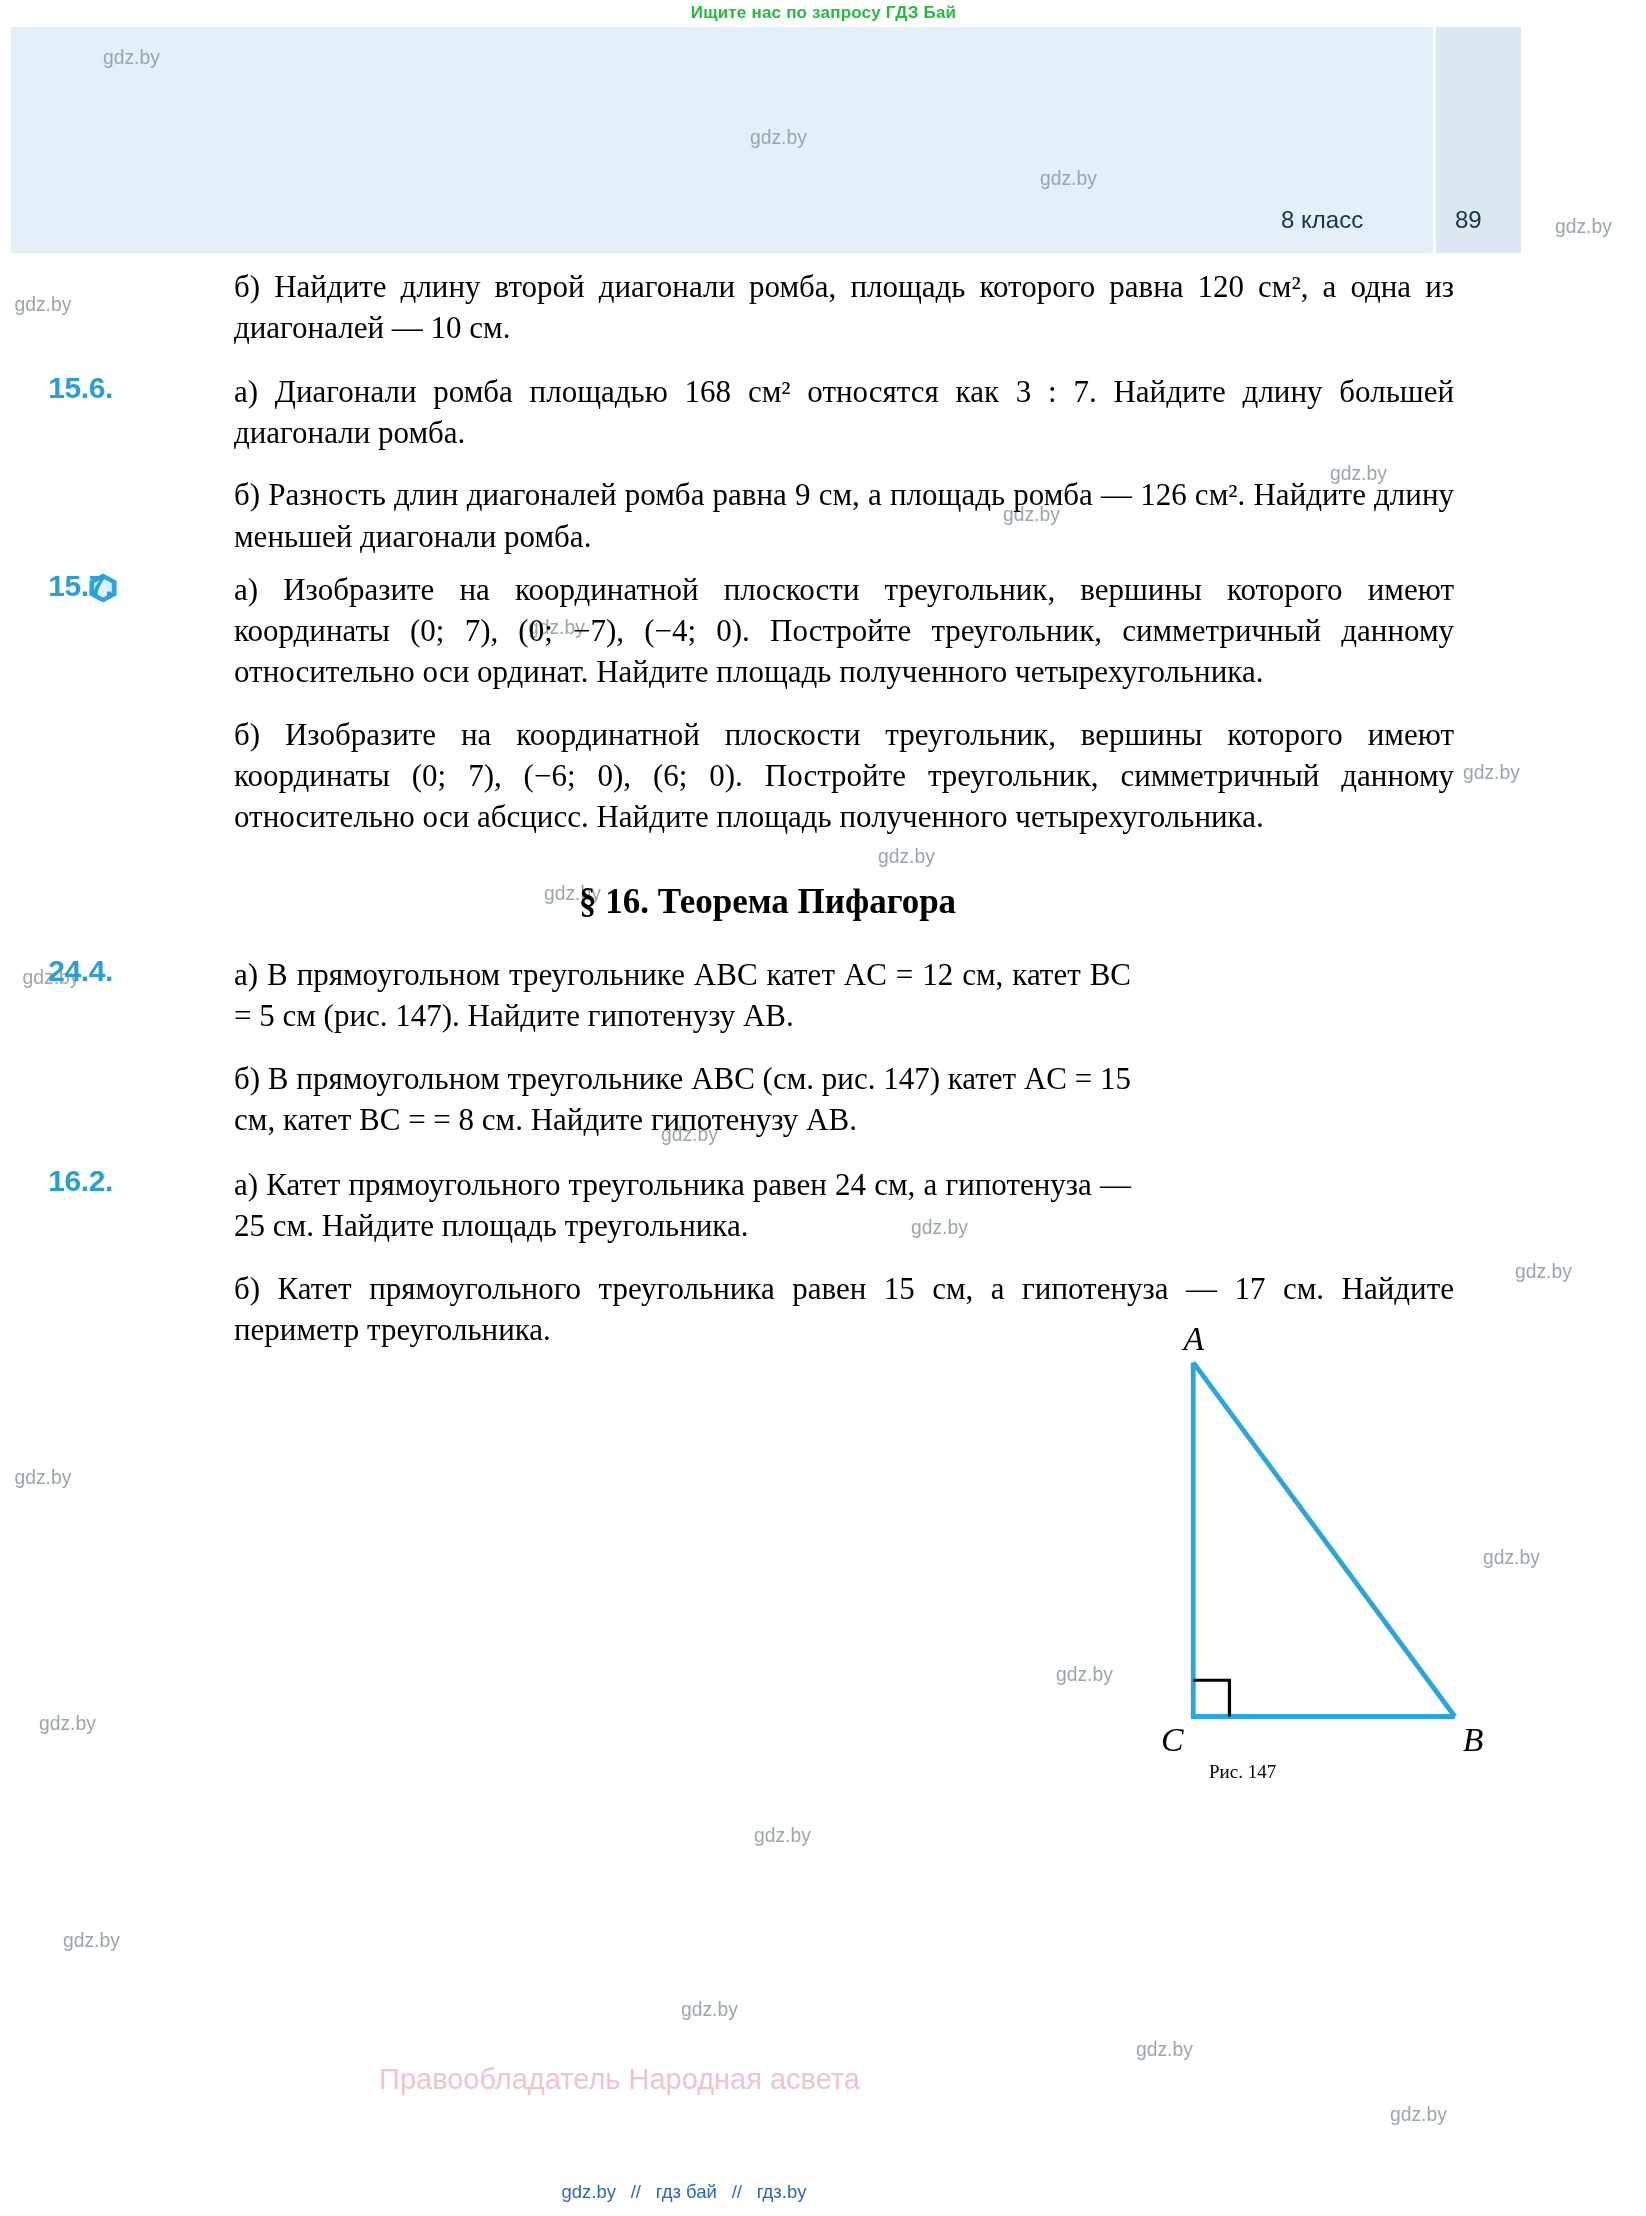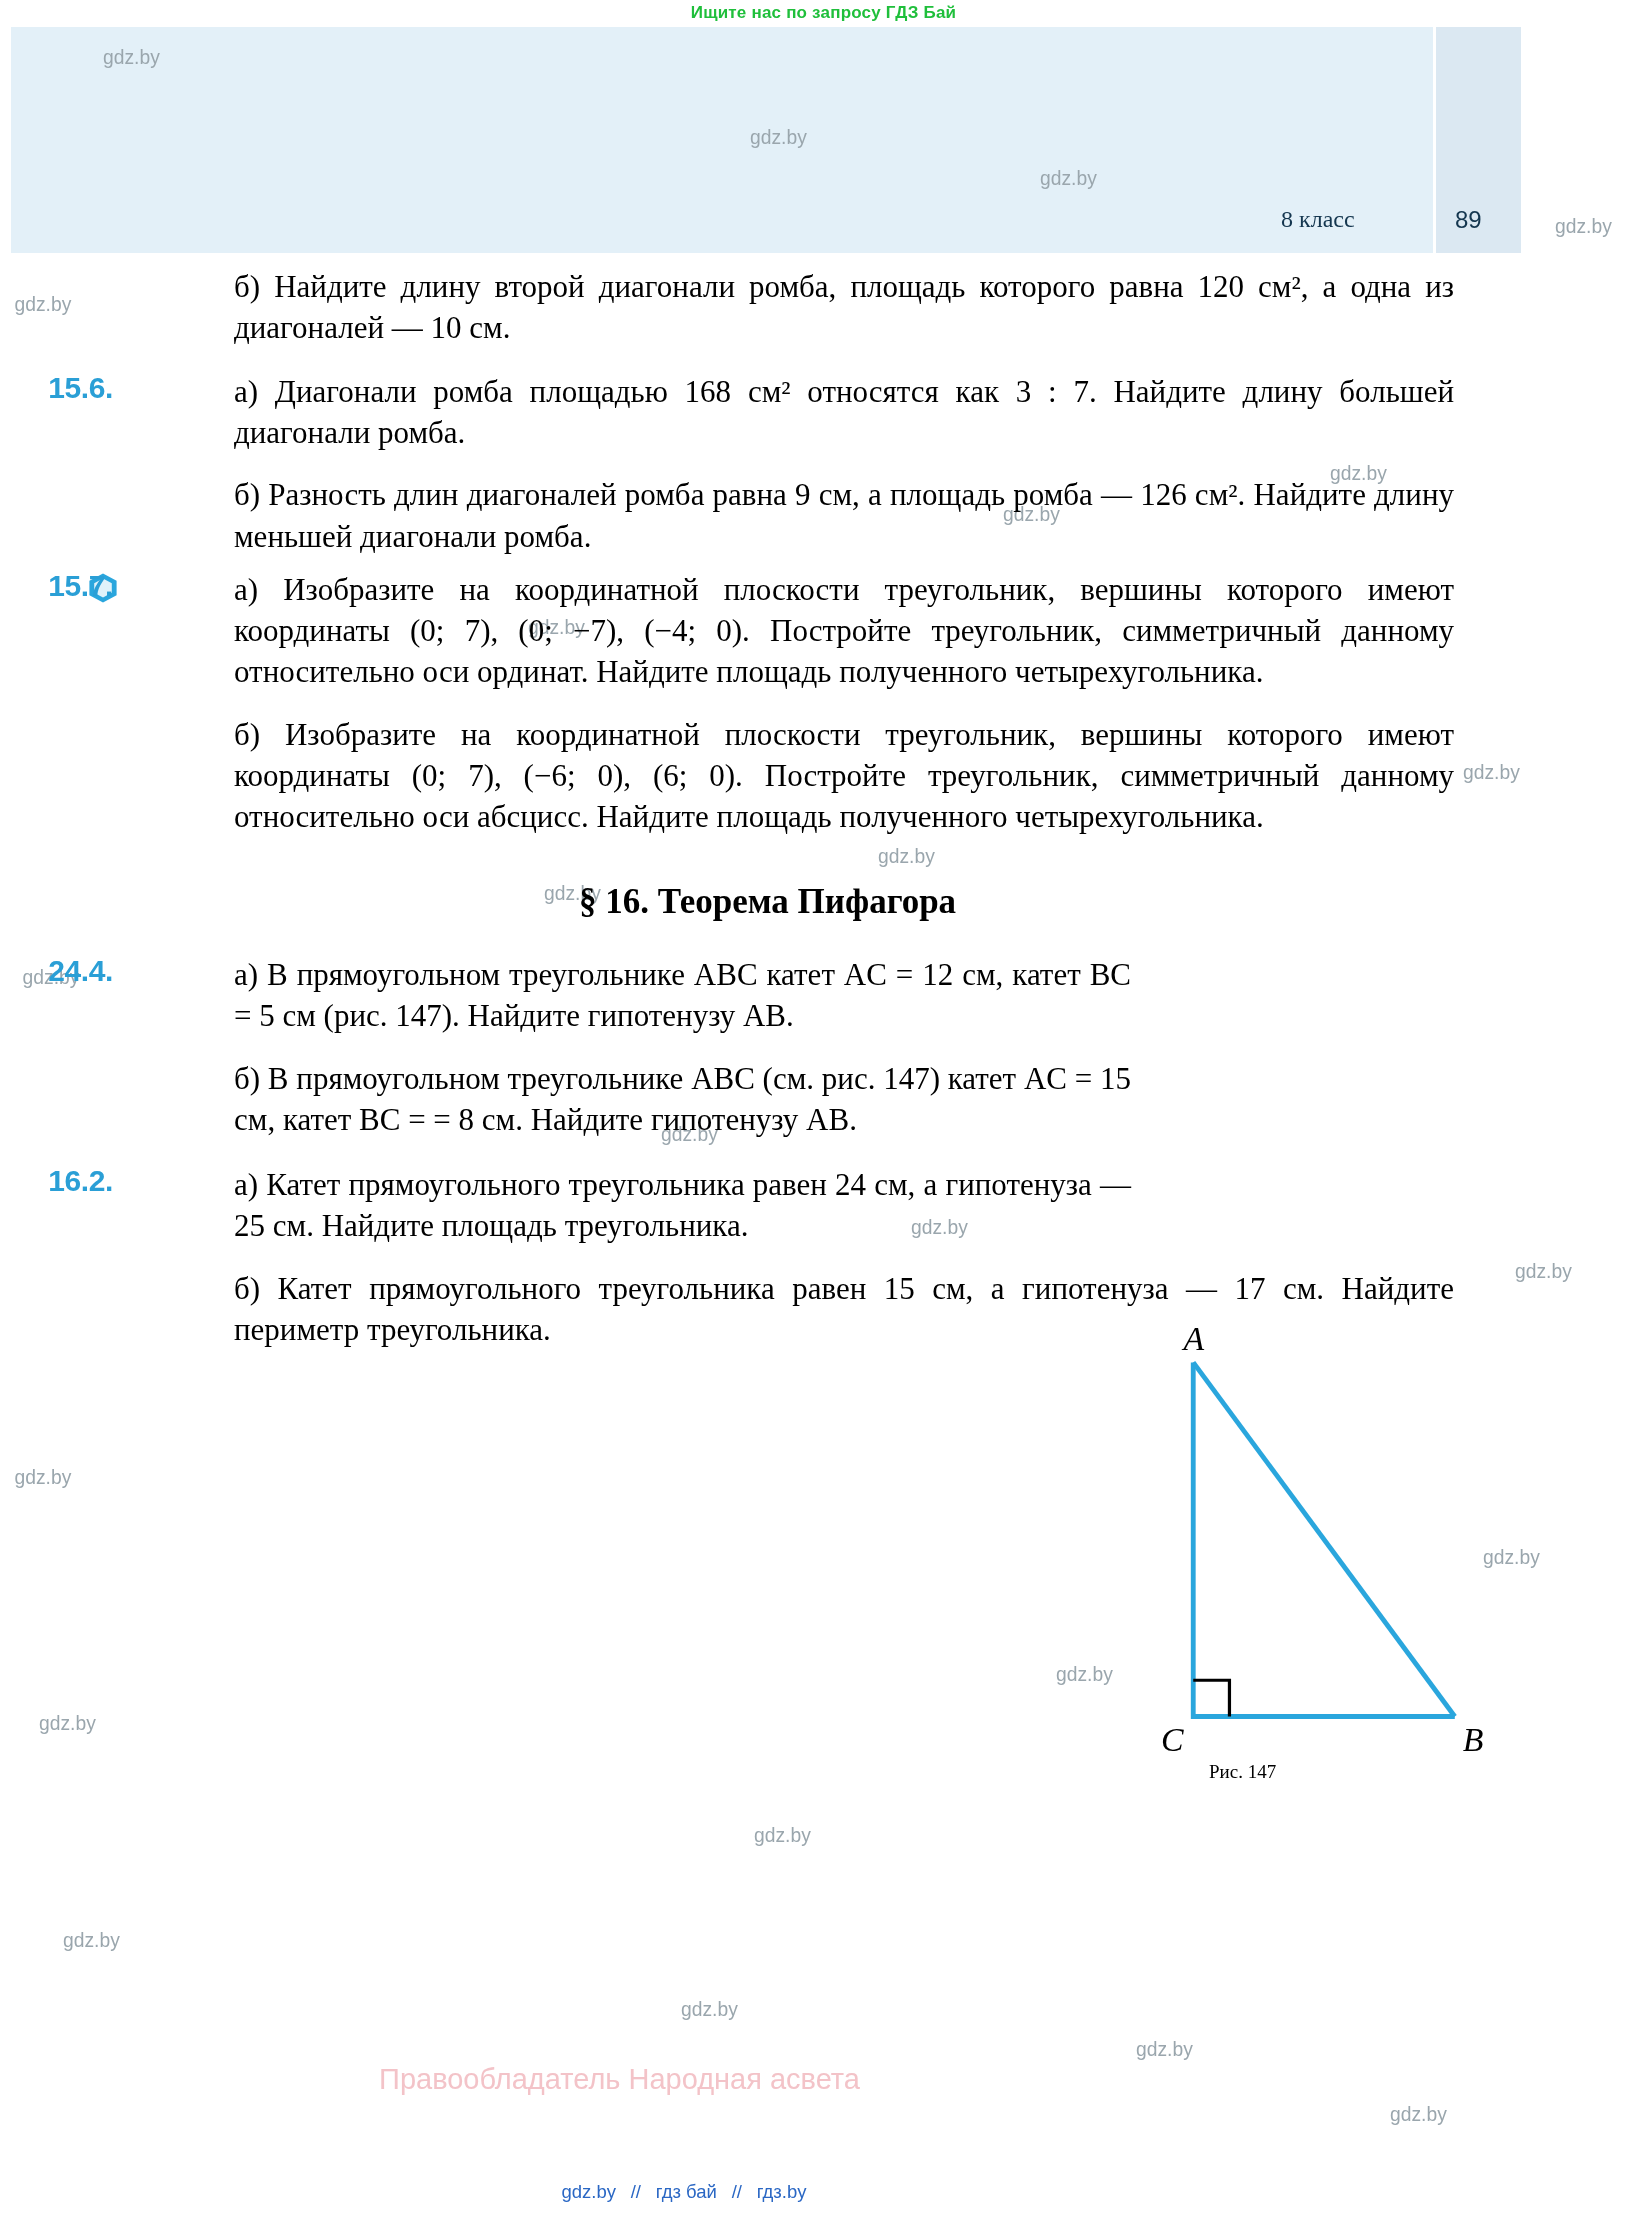--- a/index.html
+++ b/index.html
@@ -44,21 +44,21 @@
     top: 27px;
     left: 1436px;
     width: 85px;
     height: 226px;
     background: #dbe8f2;
   }
   .page-meta {
     position: absolute;
     top: 206px;
     left: 1281px;
-    font-family: Liberation Serif, serif;
+    font-family: Liberation Sans, sans-serif;
     font-size: 24px;
     color: #14364f;
   }
   .page-number {
     position: absolute;
     top: 206px;
     left: 1455px;
     font-family: "Liberation Sans", sans-serif;
     font-size: 24px;
     color: #14364f;

